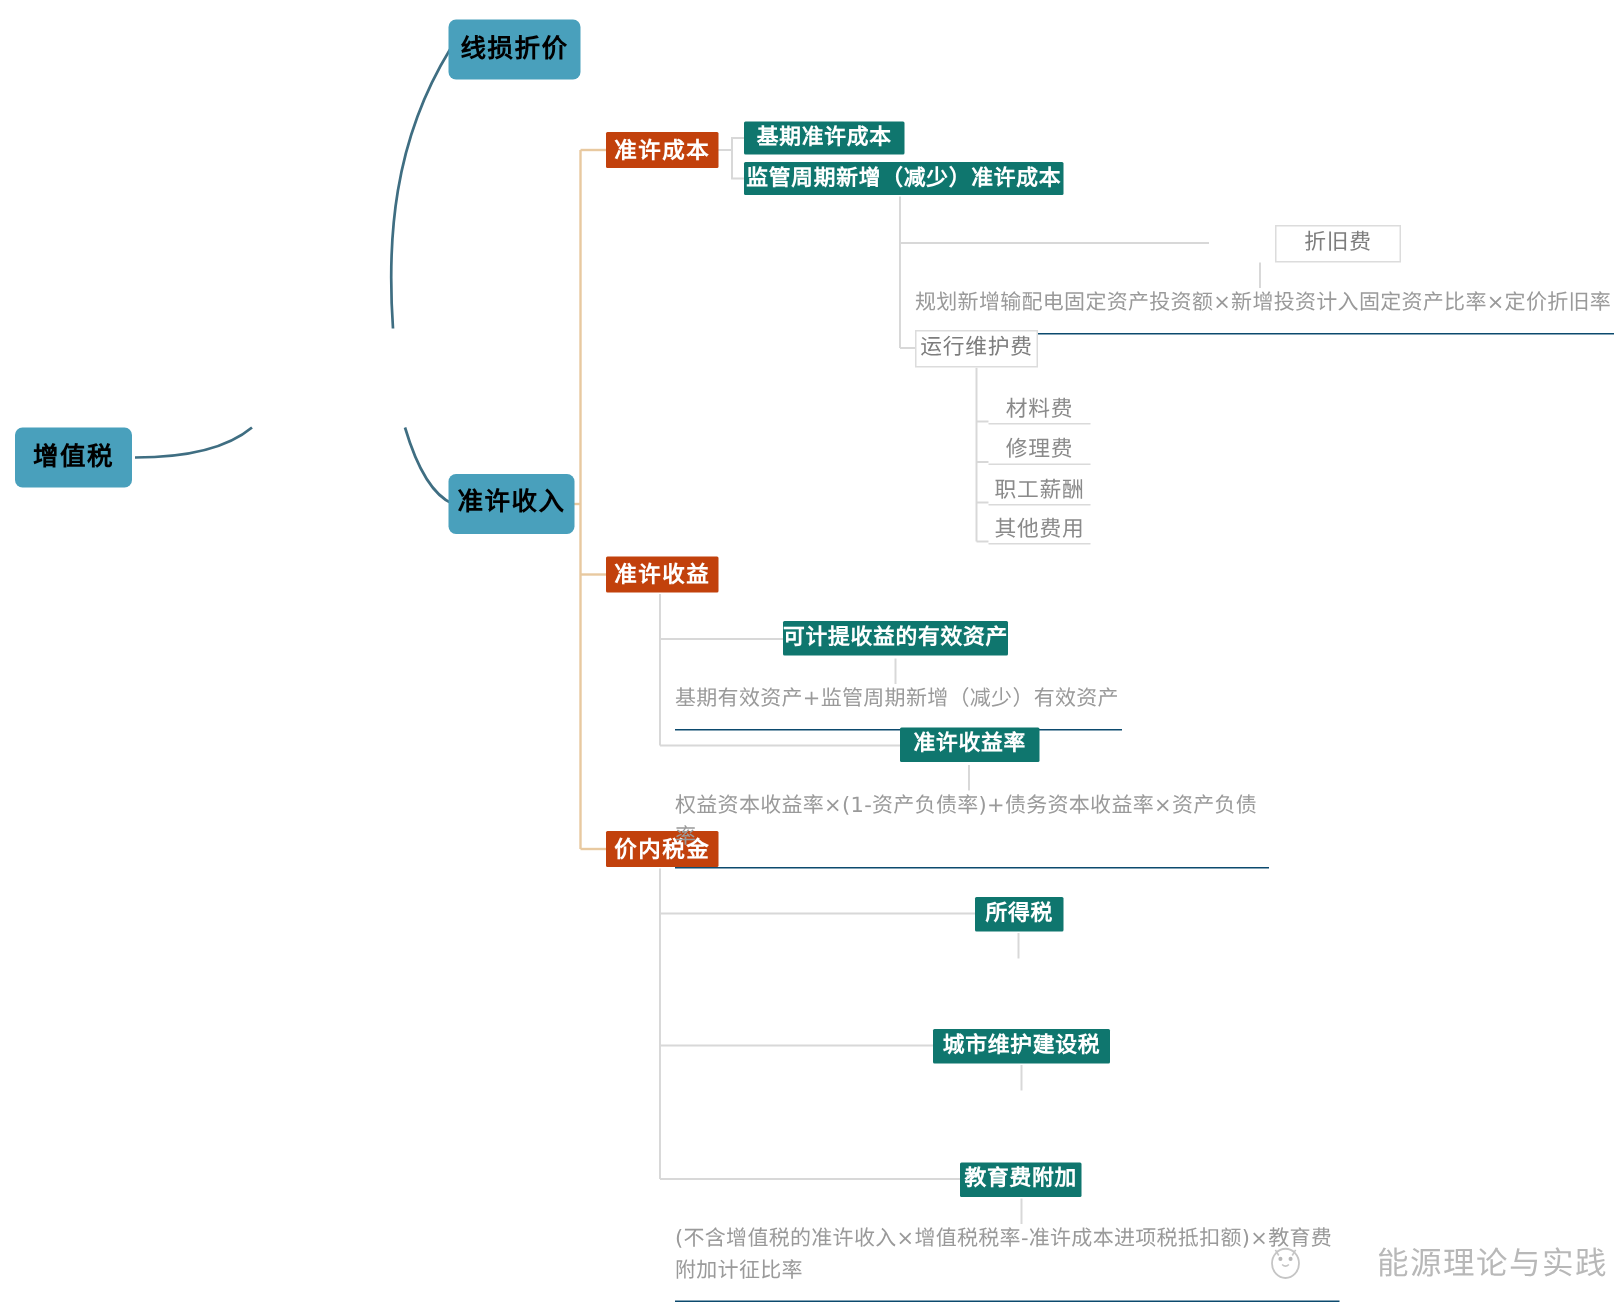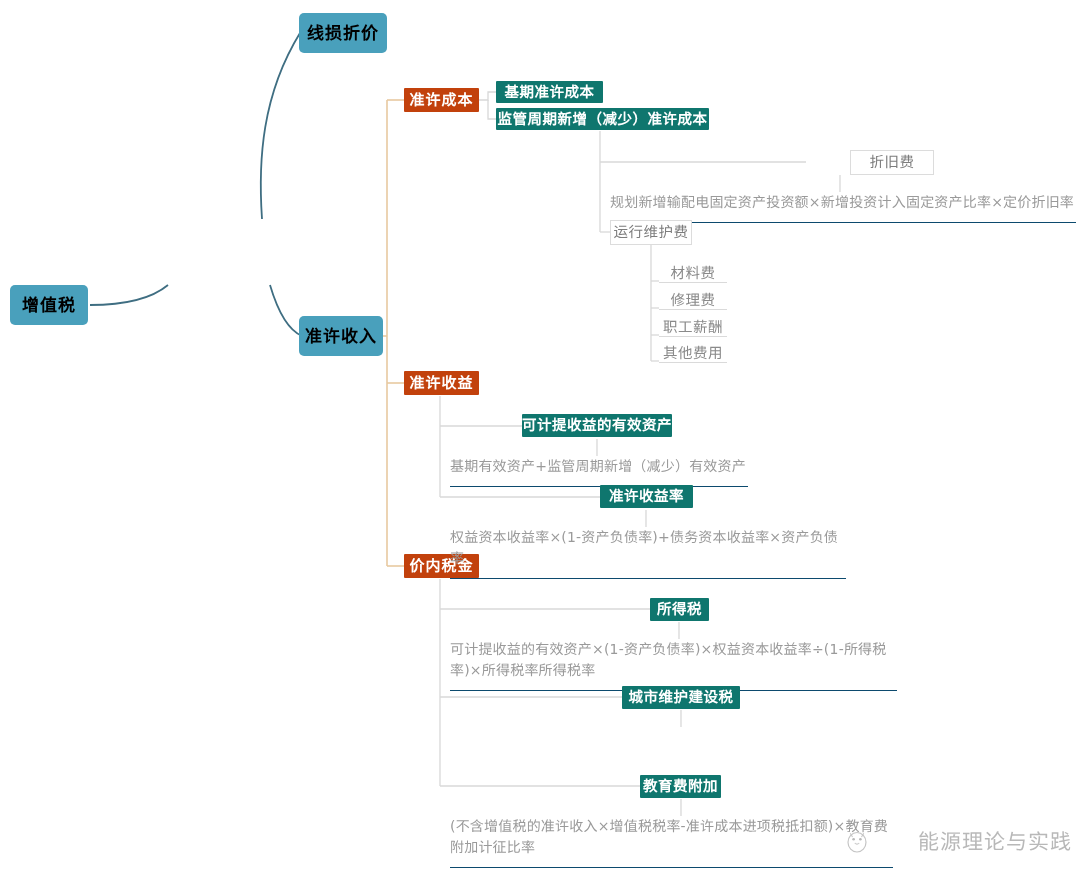--- a/index.html
+++ b/index.html
@@ -188,21 +188,21 @@
     <path d="M 440 697 L 622 697" stroke="#D8D8D8" stroke-width="1.3" fill="none"></path>
     <path d="M 440 786 L 640 786" stroke="#D8D8D8" stroke-width="1.3" fill="none"></path>
     <path d="M 679 622 L 679 639" stroke="#D8D8D8" stroke-width="1.3" fill="none"></path>
     <path d="M 681 710 L 681 727" stroke="#D8D8D8" stroke-width="1.3" fill="none"></path>
     <path d="M 681 799 L 681 816" stroke="#D8D8D8" stroke-width="1.3" fill="none"></path>
   </svg>
 
 
   <div class="node teal-node" style="left:299px; top:13px; width:88px; height:40px;">线损折价</div>
   <div class="node teal-node" style="left:10px; top:285px; width:78px; height:40px;">增值税</div>
-  <div class="node teal-node" style="left:299px; top:316px; width:84px; height:40px;">准许收入</div>
+  <div class="node teal-node" style="left:299px; top:316px; width:84px; height:40px;font-family:Liberation Mono, monospace;">准许收入</div>
 
   <div class="node orange-node" style="left:404px; top:88px; width:75px; height:24px;">准许成本</div>
   <div class="node orange-node" style="left:404px; top:371px; width:75px; height:24px;">准许收益</div>
   <div class="node orange-node" style="left:404px; top:554px; width:75px; height:24px;">价内税金</div>
 
   <div class="node olive-node" style="left:496px; top:81px; width:107px; height:22px;">基期准许成本</div>
   <div class="node olive-node" style="left:496px; top:108px; width:213px; height:22px;">监管周期新增（减少）准许成本</div>
 
   <div class="node plain-box" style="left:806px; top:150px; width:84px; height:25px;margin-left:44px;">折旧费</div>
   <div class="node formula-node" style="left:610px; top:192px; width:466px;">规划新增输配电固定资产投资额×新增投资计入固定资产比率×定价折旧率</div>
@@ -213,21 +213,20 @@
   <div class="node leaf-node" style="left:659px; top:319px; width:68px; height:18px;">职工薪酬</div>
   <div class="node leaf-node" style="left:659px; top:345px; width:68px; height:18px;">其他费用</div>
 
   <div class="node olive-node" style="left:522px; top:414px; width:150px; height:23px;">可计提收益的有效资产</div>
   <div class="node formula-node" style="left:450px; top:456px; width:298px;">基期有效资产+监管周期新增（减少）有效资产</div>
 
   <div class="node olive-node" style="left:600px; top:485px; width:93px; height:23px;">准许收益率</div>
   <div class="node formula-node" style="left:450px; top:527px; width:396px;">权益资本收益率×(1-资产负债率)+债务资本收益率×资产负债率</div>
 
   <div class="node olive-node" style="left:650px; top:598px; width:59px; height:23px;">所得税</div>
-  <div class="node formula-node" style="left:450px; top:639px; width:447px;">可计提收益的有效资产×(1-资产负债率)×权益资本收益率÷(1-所得税率)×所得税率所得税率</div>
 
   <div class="node olive-node" style="left:622px; top:686px; width:118px; height:23px;">城市维护建设税</div>
 
   <div class="node olive-node" style="left:640px; top:775px; width:81px; height:23px;">教育费附加</div>
   <div class="node formula-node" style="left:450px; top:816px; width:443px;">(不含增值税的准许收入×增值税税率-准许成本进项税抵扣额)×教育费附加计征比率</div>
 
   <div id="watermark">
     <svg class="wm-logo" viewBox="0 0 40 40">
       <ellipse cx="20" cy="23" rx="12" ry="13" fill="none" stroke="#AFAFAF" stroke-width="1.6"></ellipse>
       <circle cx="15.5" cy="19" r="1.8" fill="#9E9E9E"></circle>

